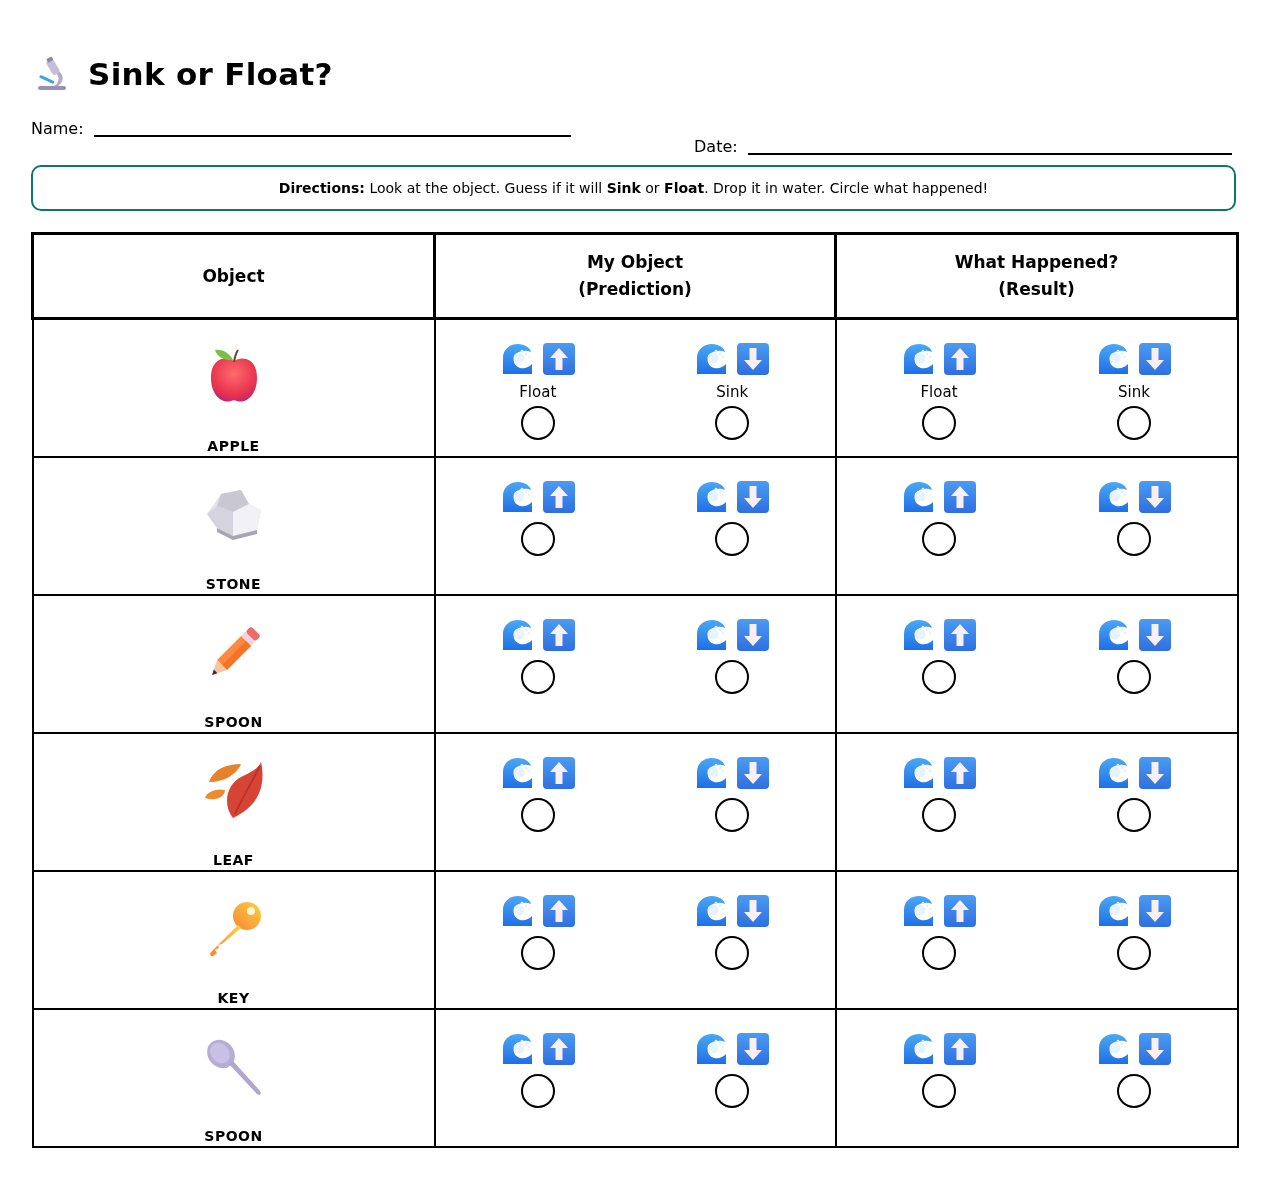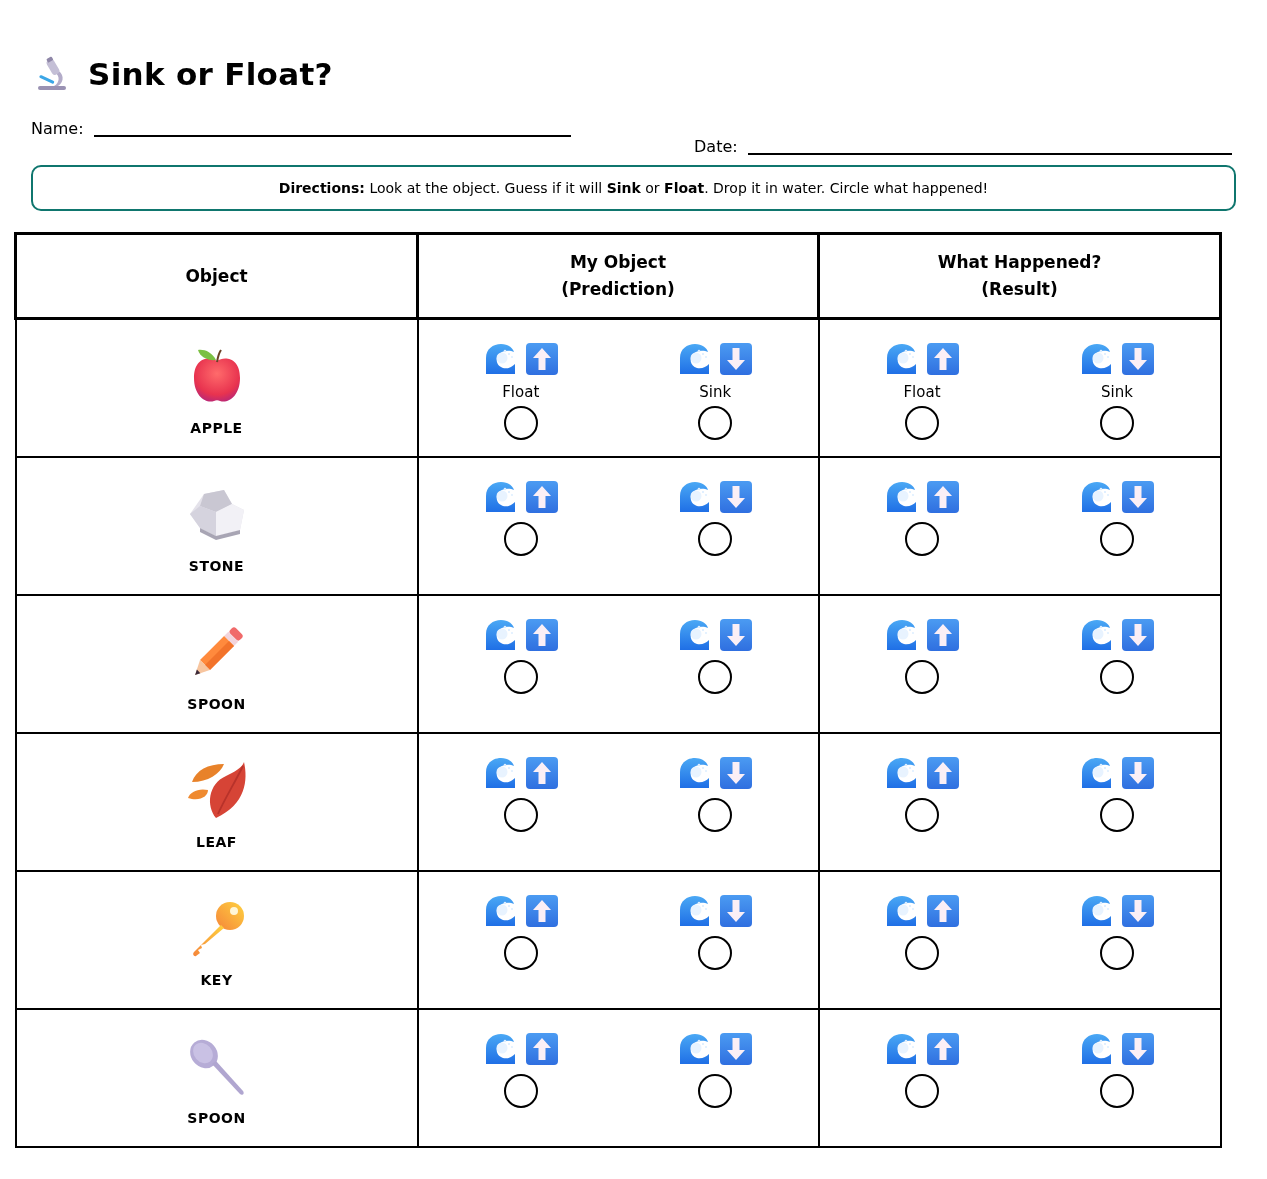--- a/index.html
+++ b/index.html
@@ -24,35 +24,35 @@
 
   .directions {
     position: absolute; left: 31px; top: 165px; width: 1201px; height: 42px;
     border: 2px solid #0f766e; border-radius: 10px;
     display: flex; align-items: center; justify-content: center;
     font-size: 14px;
   }
   .directions b { font-weight: bold; }
 
   table.sheet {
-    position: absolute; left: 14px; top: 232px; width: 1205px;
+    position: absolute; left: 31px; top: 232px; width: 1205px;
     border-collapse: collapse; table-layout: fixed;
   }
   table.sheet th, table.sheet td {
     border: 2px solid #000; padding: 0; text-align: center; vertical-align: top;
   }
   table.sheet thead th {
     border-width: 3px; height: 82px; vertical-align: middle;
     font-size: 17px; font-weight: bold; line-height: 27px;
   }
   table.sheet tbody td { height: 136px; }
 
   .obj-cell { display: flex; flex-direction: column; align-items: center; padding-top: 26px; }
   .obj-icon { width: 62px; height: 62px; }
-  .obj-name { font-size: 14px; font-weight: bold; margin-top: 8px; letter-spacing: 0.5px; }
+  .obj-name { font-size: 14px; font-weight: bold; margin-top: 26px; letter-spacing: 0.5px; }
 
   .choices { display: flex; justify-content: space-between; padding: 22px 0 0 0; }
   .choice { width: 200px; display: flex; flex-direction: column; align-items: center; }
   .choice-icons { display: flex; gap: 8px; height: 34px; align-items: center; }
   .choice-icons svg { width: 34px; height: 34px; display: block; }
   .choice-label { font-size: 15px; margin-top: 6px; height: 20px; line-height: 20px; }
   .bubble {
     width: 30px; height: 30px; border: 2px solid #000; border-radius: 50%;
     margin-top: 4px; cursor: pointer; background: #fff;
   }

